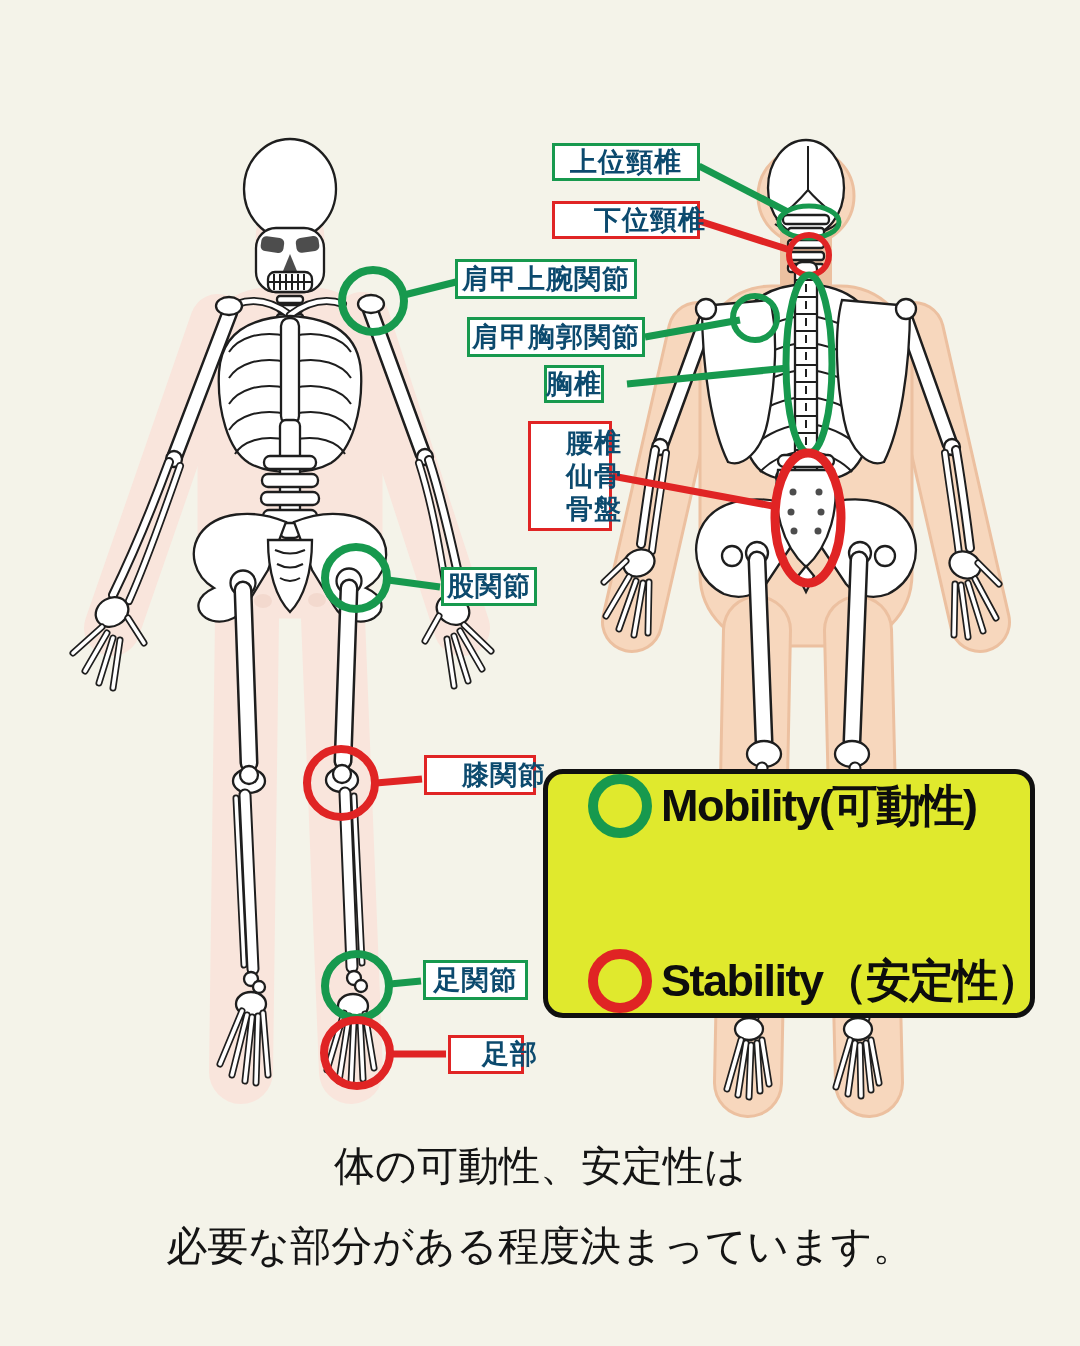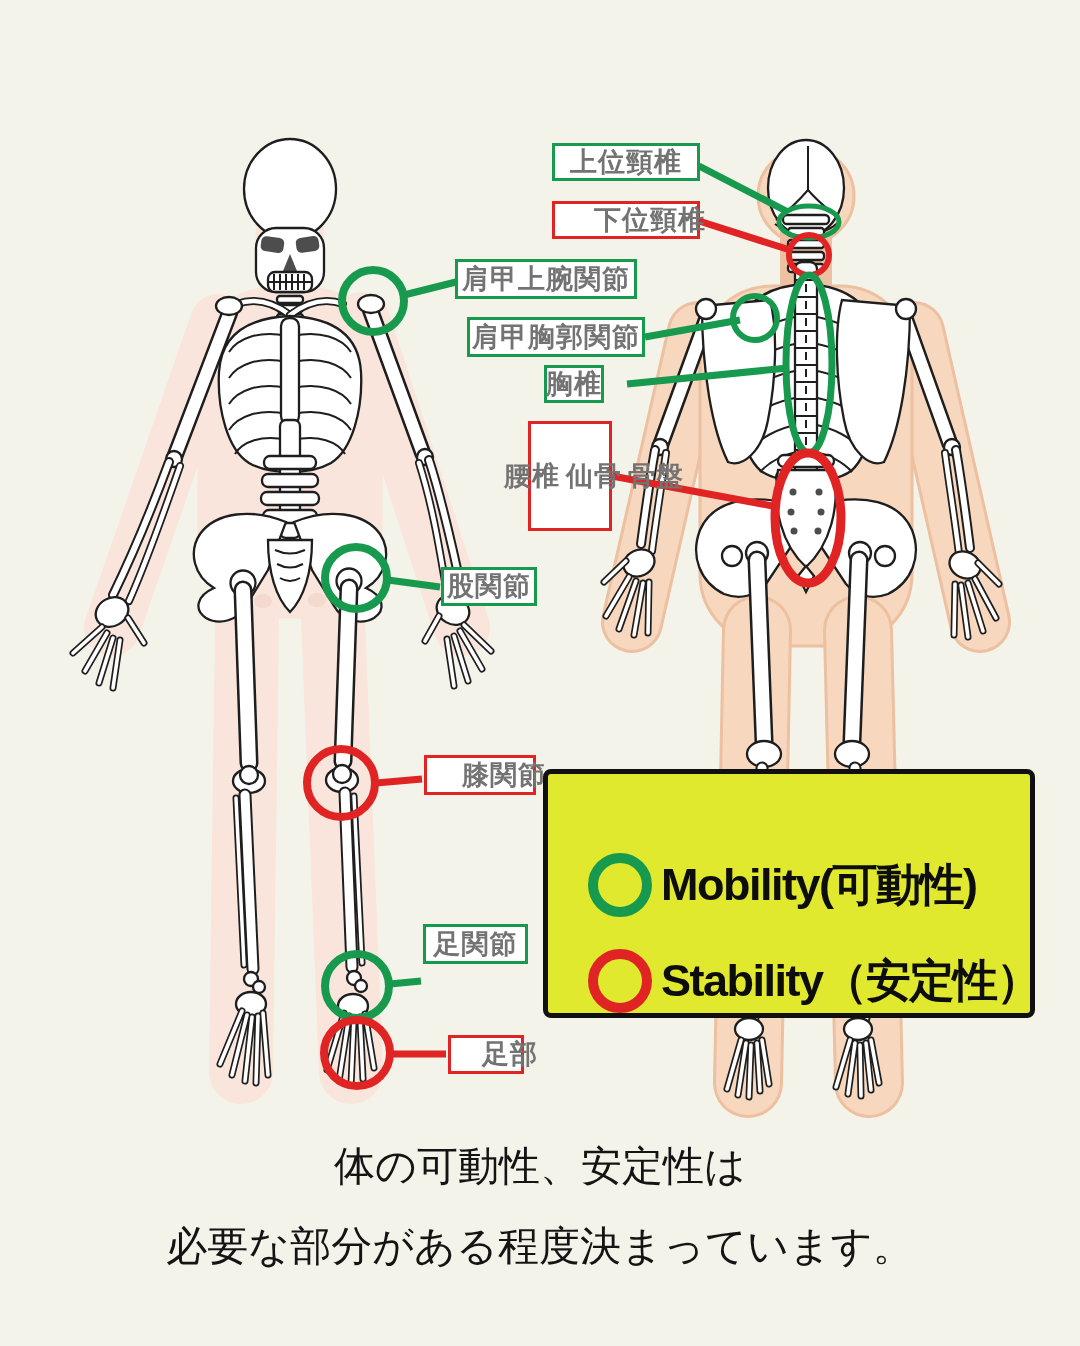--- a/index.html
+++ b/index.html
@@ -27,31 +27,31 @@
   .sil-r-e{stroke:#ecc0a0;fill:#f7d7bd;stroke-linecap:round;}
   .sil-r{stroke:#f7d7bd;fill:#f7d7bd;stroke-linecap:round;}
   .mark-mob{stroke:var(--c-mob);fill:none;}
   .mark-sta{stroke:var(--c-sta);fill:none;}
   .line-mob{stroke:var(--c-mob);stroke-width:7;}
   .line-sta{stroke:var(--c-sta);stroke-width:7;}
   
   .callout{
     position:absolute;background:var(--label-bg);box-sizing:border-box;
     display:flex;align-items:center;justify-content:center;
-    font-size:27px;font-weight:900;color:#737373;letter-spacing:1px;
+    font-size:27px;font-weight:900;color:#0c4a6e;letter-spacing:1px;
     line-height:1;white-space:nowrap;z-index:3;
   }
   .callout.mobility{border:3px solid var(--c-mob);}
   .callout.stability{border:3px solid var(--c-sta);padding-left:48px;}
-  .callout .stack{display:flex;flex-direction:row;align-items:flex-start;gap:6px;}
+  .callout .stack{display:flex;flex-direction:column;align-items:flex-start;gap:6px;}
   
   .legend{
     position:absolute;left:543px;top:769px;width:492px;height:249px;
-    background:var(--legend-bg);border:5px solid #101010;border-radius:8px;
-    box-sizing:border-box;display:flex;flex-direction:column;justify-content:flex-end;
+    background:var(--legend-bg);border:5px solid #101010;border-radius:20px;
+    box-sizing:border-box;display:flex;flex-direction:column;justify-content:space-between;
     gap:32px;padding-left:40px;z-index:4;
   }
   .legend-row{display:flex;align-items:center;gap:9px;}
   .ring{width:44px;height:44px;border-radius:50%;flex:0 0 auto;background:transparent;}
   .ring.mobility{border:10px solid var(--c-mob);}
   .ring.stability{border:10px solid var(--c-sta);}
   .legend-label{font-size:45px;font-weight:900;letter-spacing:-1.5px;color:#0d0d0d;white-space:nowrap;}
   
   .caption{
     position:absolute;left:0;top:1126px;width:1080px;text-align:center;
@@ -351,21 +351,21 @@
       <span>仙骨</span>
       <span>骨盤</span>
     </span>
   </div>
   <div class="callout mobility" style="left:441px;top:567px;width:96px;height:39px">
     <span>股関節</span>
   </div>
   <div class="callout stability" style="left:424px;top:755px;width:112px;height:40px">
     <span>膝関節</span>
   </div>
-  <div class="callout mobility" style="left:423px;top:924px;width:105px;height:40px">
+  <div class="callout mobility" style="left:423px;top:960px;width:105px;height:40px">
     <span>足関節</span>
   </div>
   <div class="callout stability" style="left:448px;top:1035px;width:76px;height:39px">
     <span>足部</span>
   </div>
 
   <div class="legend">
     <div class="legend-row">
       <span class="ring mobility"></span>
       <span class="legend-label">Mobility(可動性)</span>

